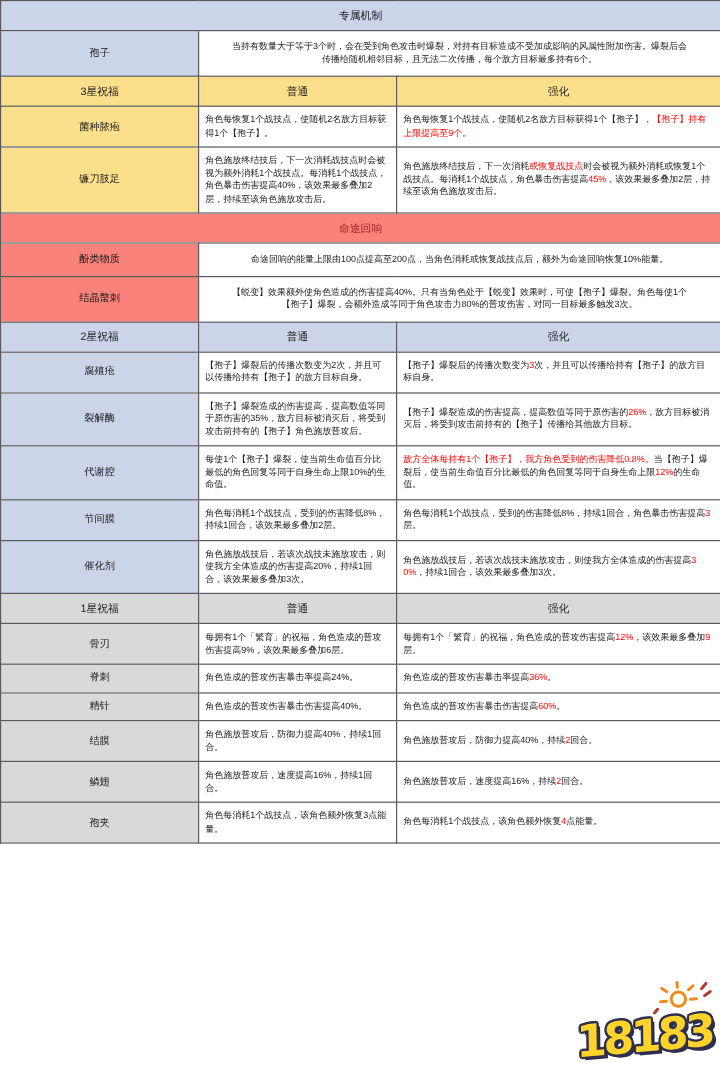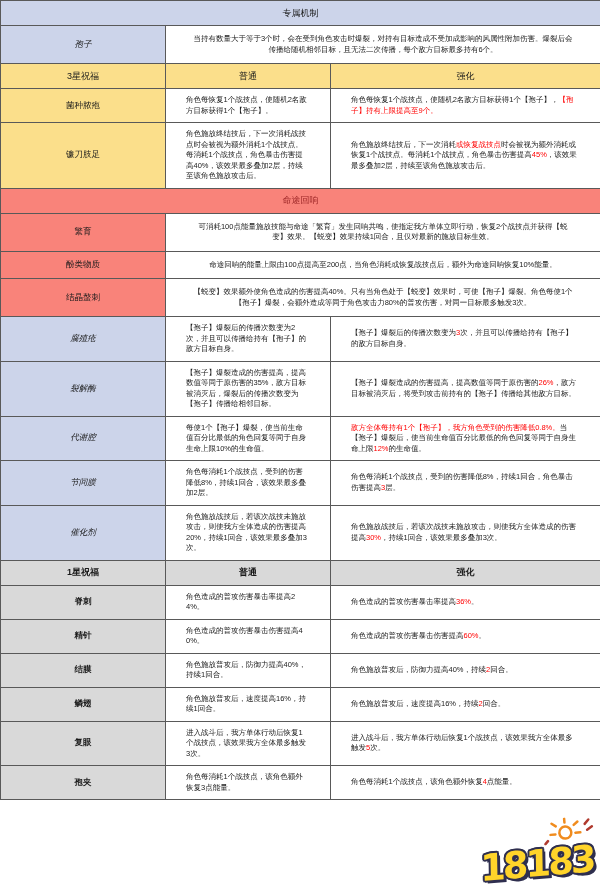--- a/index.html
+++ b/index.html
@@ -38,30 +38,30 @@
   }
   td.name{
     text-align:center;
     font-size:8.5px;
     padding:2px;
   }
   td.desc{
     background:#fff;
     font-size:7.5px;
     line-height:10.5px;
-    padding:6px 20px;
+    padding:6px 5px;
     text-align:left;
   }
   td.desc.center{text-align:center;padding:8px 26px;}
   td.desc .red{color:var(--red);}
   
   .t-yellow{background:var(--yellow);}
-  .t-blue{background:var(--blue);font-style:italic;}
+  .t-blue{background:var(--blue);}
   .t-salmon{background:var(--salmon);}
-  .t-gray{background:var(--gray);font-weight:bold;}
+  .t-gray{background:var(--gray);}
   
   .watermark{
     position:absolute;
     right:0px;
     bottom:2px;
     z-index:5;
     transform:rotate(-5deg);
     pointer-events:none;
   }
   .wm-text{
@@ -115,39 +115,40 @@
         </tr>
         <tr>
           <td class="name t-yellow">镰刀肢足</td>
           <td class="desc"><span>角色施放终结技后，下一次消耗战技点时会被视为额外消耗1个战技点。每消耗1个战技点，角色暴击伤害提高40%，该效果最多叠加2层，持续至该角色施放攻击后。</span></td>
           <td class="desc"><span>角色施放终结技后，下一次消耗</span><span class="red">或恢复战技点</span><span>时会被视为额外消耗或恢复1个战技点。每消耗1个战技点，角色暴击伤害提高</span><span class="red">45%</span><span>，该效果最多叠加2层，持续至该角色施放攻击后。</span></td>
         </tr>
         <tr>
           <td class="band sal" colspan="3">命途回响</td>
         </tr>
         <tr>
-          <td class="name t-salmon">繁育</td>
-          <td class="desc center" colspan="2">可消耗100点能量施放技能与命途「繁育」发生回响共鸣，使指定我方单体立即行动，恢复2个战技点并获得【蜕变】效果。【蜕变】效果持续1回合，且仅对最新的施放目标生效。</td>
-        </tr>
-        <tr>
           <td class="name t-salmon">酚类物质</td>
           <td class="desc center" colspan="2">命途回响的能量上限由100点提高至200点，当角色消耗或恢复战技点后，额外为命途回响恢复10%能量。</td>
         </tr>
         <tr>
           <td class="name t-salmon">结晶螯刺</td>
           <td class="desc center" colspan="2">【蜕变】效果额外使角色造成的伤害提高40%。只有当角色处于【蜕变】效果时，可使【孢子】爆裂。角色每使1个【孢子】爆裂，会额外造成等同于角色攻击力80%的普攻伤害，对同一目标最多触发3次。</td>
+        </tr>
+        <tr class="col-hdr">
+          <td class="t-blue">2星祝福</td>
+          <td class="t-blue">普通</td>
+          <td class="t-blue">强化</td>
         </tr>
         <tr>
           <td class="name t-blue">腐殖疮</td>
           <td class="desc"><span>【孢子】爆裂后的传播次数变为2次，并且可以传播给持有【孢子】的敌方目标自身。</span></td>
           <td class="desc"><span>【孢子】爆裂后的传播次数变为</span><span class="red">3</span><span>次，并且可以传播给持有【孢子】的敌方目标自身。</span></td>
         </tr>
         <tr>
           <td class="name t-blue">裂解酶</td>
-          <td class="desc"><span>【孢子】爆裂造成的伤害提高，提高数值等同于原伤害的35%，敌方目标被消灭后，爆裂后的传播次数变为【孢子】传播给相邻目标。</span></td>
+          <td class="desc"><span>【孢子】爆裂造成的伤害提高，提高数值等同于原伤害的35%，敌方目标被消灭后，将受到攻击前持有的【孢子】角色施放普攻后。</span></td>
           <td class="desc"><span>【孢子】爆裂造成的伤害提高，提高数值等同于原伤害的</span><span class="red">26%</span><span>，敌方目标被消灭后，将受到攻击前持有的【孢子】传播给其他敌方目标。</span></td>
         </tr>
         <tr>
           <td class="name t-blue">代谢腔</td>
           <td class="desc"><span>每使1个【孢子】爆裂，使当前生命值百分比最低的角色回复等同于自身生命上限10%的生命值。</span></td>
           <td class="desc"><span class="red">敌方全体每持有1个【孢子】，我方角色受到的伤害降低0.8%。</span><span>当【孢子】爆裂后，使当前生命值百分比最低的角色回复等同于自身生命上限</span><span class="red">12%</span><span>的生命值。</span></td>
         </tr>
         <tr>
           <td class="name t-blue">节间膜</td>
           <td class="desc"><span>角色每消耗1个战技点，受到的伤害降低8%，持续1回合，该效果最多叠加2层。</span></td>
@@ -157,43 +158,43 @@
           <td class="name t-blue">催化剂</td>
           <td class="desc"><span>角色施放战技后，若该次战技未施放攻击，则使我方全体造成的伤害提高20%，持续1回合，该效果最多叠加3次。</span></td>
           <td class="desc"><span>角色施放战技后，若该次战技未施放攻击，则使我方全体造成的伤害提高</span><span class="red">30%</span><span>，持续1回合，该效果最多叠加3次。</span></td>
         </tr>
         <tr class="col-hdr">
           <td class="t-gray">1星祝福</td>
           <td class="t-gray">普通</td>
           <td class="t-gray">强化</td>
         </tr>
         <tr>
+          <td class="name t-gray">骨刃</td>
+          <td class="desc"><span>每拥有1个「繁育」的祝福，角色造成的普攻伤害提高9%，该效果最多叠加6层。</span></td>
+          <td class="desc"><span>每拥有1个「繁育」的祝福，角色造成的普攻伤害提高</span><span class="red">12%</span><span>，该效果最多叠加</span><span class="red">9</span><span>层。</span></td>
+        </tr>
+        <tr>
           <td class="name t-gray">脊刺</td>
           <td class="desc"><span>角色造成的普攻伤害暴击率提高24%。</span></td>
           <td class="desc"><span>角色造成的普攻伤害暴击率提高</span><span class="red">36%</span><span>。</span></td>
         </tr>
         <tr>
           <td class="name t-gray">精针</td>
           <td class="desc"><span>角色造成的普攻伤害暴击伤害提高40%。</span></td>
           <td class="desc"><span>角色造成的普攻伤害暴击伤害提高</span><span class="red">60%</span><span>。</span></td>
         </tr>
         <tr>
           <td class="name t-gray">结膜</td>
           <td class="desc"><span>角色施放普攻后，防御力提高40%，持续1回合。</span></td>
           <td class="desc"><span>角色施放普攻后，防御力提高40%，持续</span><span class="red">2</span><span>回合。</span></td>
         </tr>
         <tr>
           <td class="name t-gray">鳞翅</td>
           <td class="desc"><span>角色施放普攻后，速度提高16%，持续1回合。</span></td>
           <td class="desc"><span>角色施放普攻后，速度提高16%，持续</span><span class="red">2</span><span>回合。</span></td>
-        </tr>
-        <tr>
-          <td class="name t-gray">复眼</td>
-          <td class="desc"><span>进入战斗后，我方单体行动后恢复1个战技点，该效果我方全体最多触发3次。</span></td>
-          <td class="desc"><span>进入战斗后，我方单体行动后恢复1个战技点，该效果我方全体最多触发</span><span class="red">5</span><span>次。</span></td>
         </tr>
         <tr>
           <td class="name t-gray">孢夹</td>
           <td class="desc"><span>角色每消耗1个战技点，该角色额外恢复3点能量。</span></td>
           <td class="desc"><span>角色每消耗1个战技点，该角色额外恢复</span><span class="red">4</span><span>点能量。</span></td>
         </tr>
       </tbody>
   </table>
 
   <div class="watermark">

